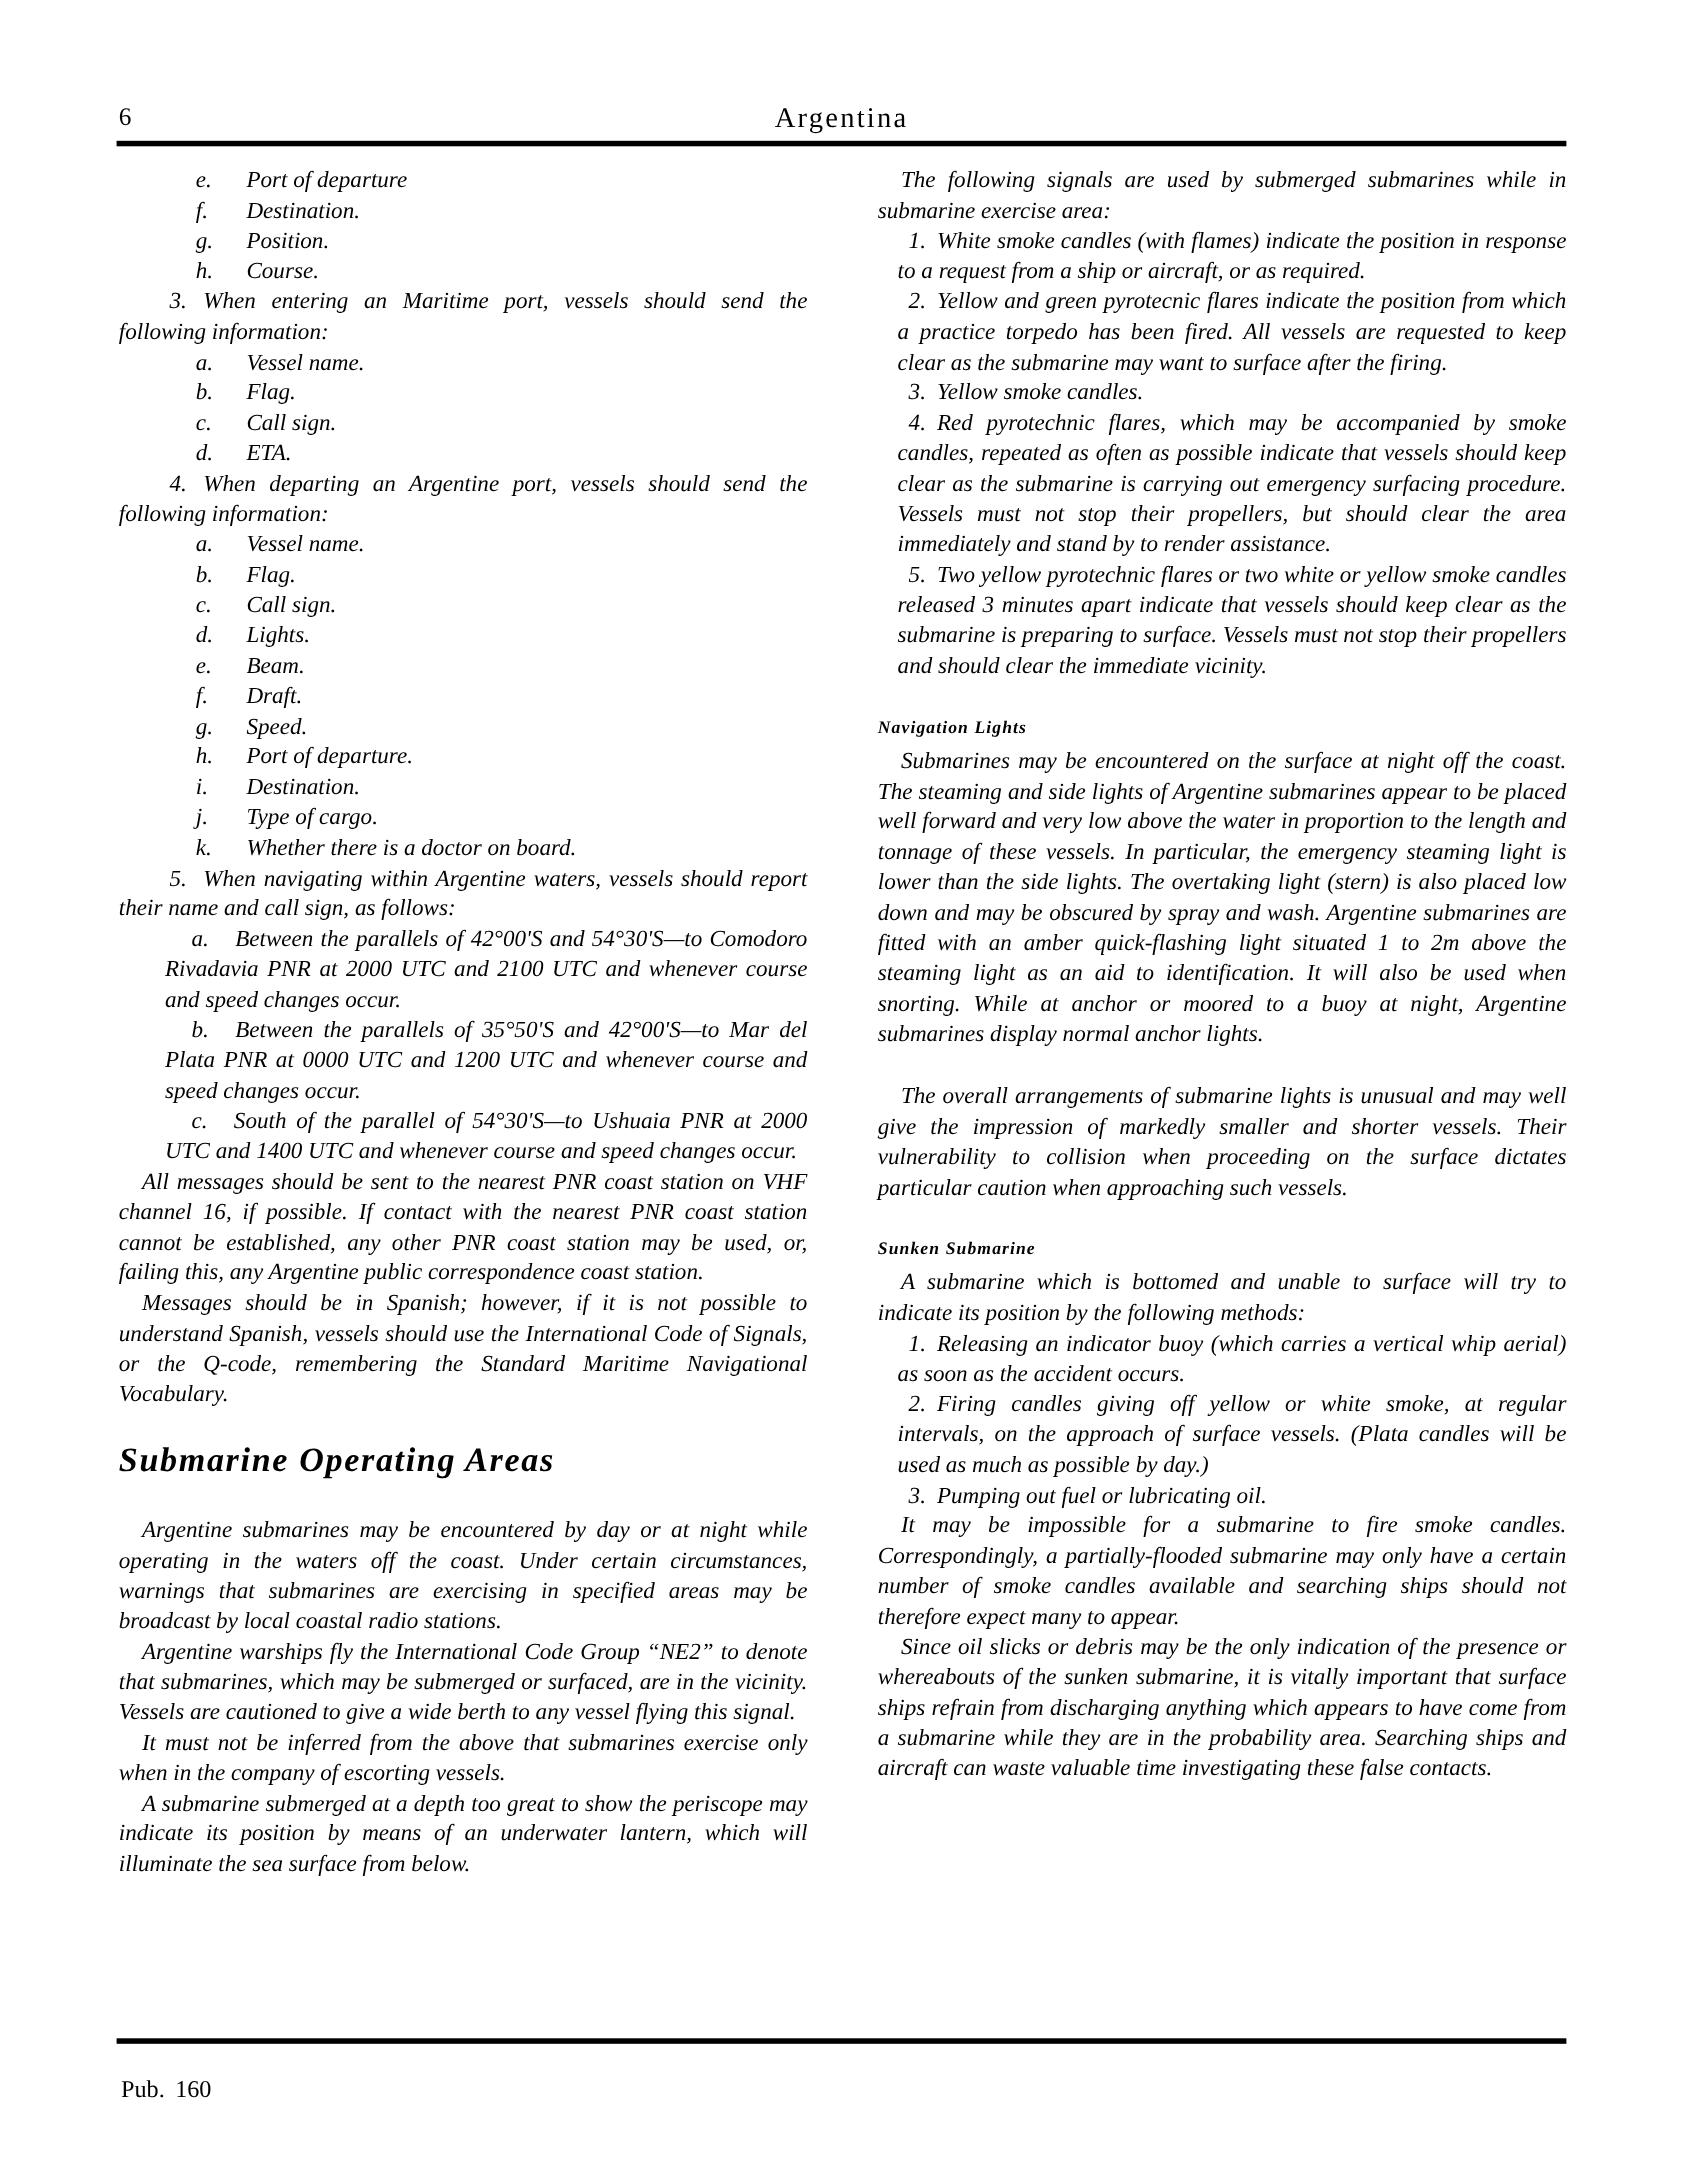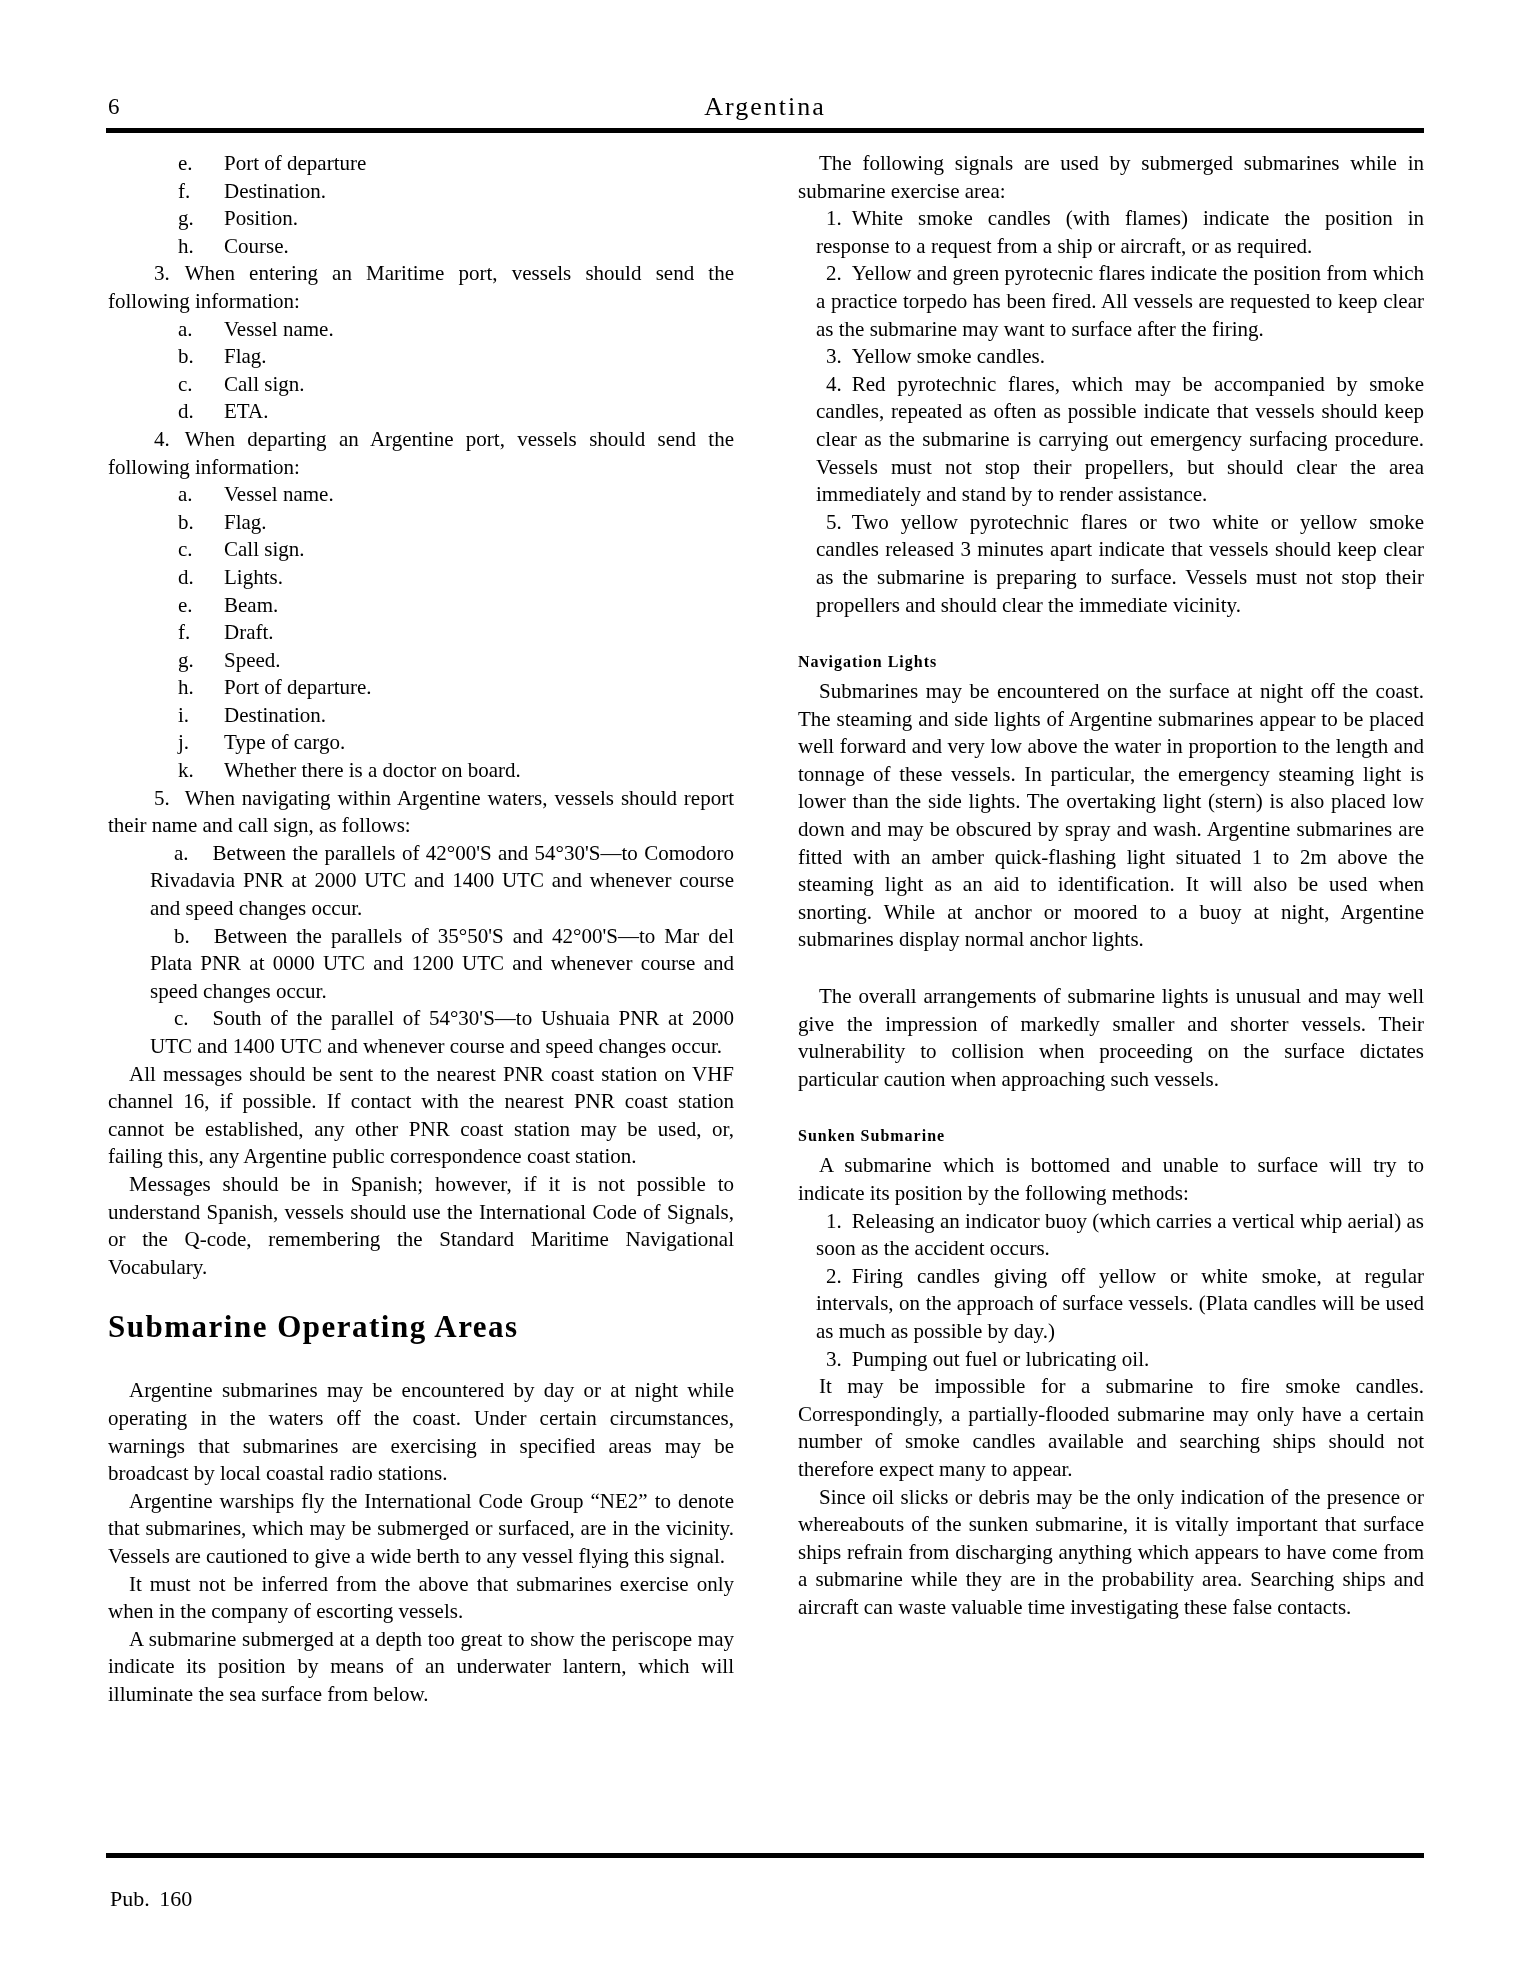--- a/index.html
+++ b/index.html
@@ -12,21 +12,21 @@
   }
   .page { position: absolute; inset: 0; background: #ffffff; }
 
   
   .header { position: absolute; top: 92px; left: 106px; width: 1318px; height: 36px; }
   .page-num { position: absolute; left: 2px; top: 2px; font-size: 23px; }
   .page-title { position: absolute; left: 0; right: 0; top: 0; text-align: center; font-size: 26px; letter-spacing: 2px; }
   .rule-top { position: absolute; top: 128px; left: 106px; width: 1318px; height: 5px; background: #000; }
 
   
-  .columns { position: absolute; top: 150px; left: 108px; width: 1316px; display: flex; gap: 64px; }
+  .columns { position: absolute; top: 150px; left: 108px; width: 1316px; display: flex; gap: 64px; font-style: italic; }
   .col { width: 634px; font-size: 21px; line-height: 27.6px; text-align: justify; }
 
   p { margin: 0; }
   .indent { text-indent: 21px; }
 
   
   .li-row { padding-left: 70px; text-align: left; }
   .li-m { display: inline-block; width: 46px; }
 
   
@@ -92,21 +92,21 @@
       <div class="li-row"><span class="li-m">e.</span><span>Beam.</span></div>
       <div class="li-row"><span class="li-m">f.</span><span>Draft.</span></div>
       <div class="li-row"><span class="li-m">g.</span><span>Speed.</span></div>
       <div class="li-row"><span class="li-m">h.</span><span>Port of departure.</span></div>
       <div class="li-row"><span class="li-m">i.</span><span>Destination.</span></div>
       <div class="li-row"><span class="li-m">j.</span><span>Type of cargo.</span></div>
       <div class="li-row"><span class="li-m">k.</span><span>Whether there is a doctor on board.</span></div>
 
       <p class="num-para"><span class="m">5.</span><span>When navigating within Argentine waters, vessels should report their name and call sign, as follows:</span></p>
 
-      <p class="sub-para"><span class="m">a.</span><span>Between the parallels of 42°00'S and 54°30'S—to Comodoro Rivadavia PNR at 2000 UTC and 1400 UTC and whenever course and speed changes occur.</span></p>
+      <p class="sub-para"><span class="m">a.</span><span>Between the parallels of 42°00'S and 54°30'S—to Comodoro Rivadavia PNR at 2000 UTC and 2100 UTC and whenever course and speed changes occur.</span></p>
       <p class="sub-para"><span class="m">b.</span><span>Between the parallels of 35°50'S and 42°00'S—to Mar del Plata PNR at 0000 UTC and 1200 UTC and whenever course and speed changes occur.</span></p>
       <p class="sub-para"><span class="m">c.</span><span>South of the parallel of 54°30'S—to Ushuaia PNR at 2000 UTC and 1400 UTC and whenever course and speed changes occur.</span></p>
 
       <p class="indent">All messages should be sent to the nearest PNR coast station on VHF channel 16, if possible. If contact with the nearest PNR coast station cannot be established, any other PNR coast station may be used, or, failing this, any Argentine public correspondence coast station.</p>
       <p class="indent">Messages should be in Spanish; however, if it is not possible to understand Spanish, vessels should use the International Code of Signals, or the Q-code, remembering the Standard Maritime Navigational Vocabulary.</p>
 
       <h1 class="h1">Submarine Operating Areas</h1>
 
       <p class="indent">Argentine submarines may be encountered by day or at night while operating in the waters off the coast. Under certain circumstances, warnings that submarines are exercising in specified areas may be broadcast by local coastal radio stations.</p>
       <p class="indent">Argentine warships fly the International Code Group “NE2” to denote that submarines, which may be submerged or surfaced, are in the vicinity. Vessels are cautioned to give a wide berth to any vessel flying this signal.</p>

